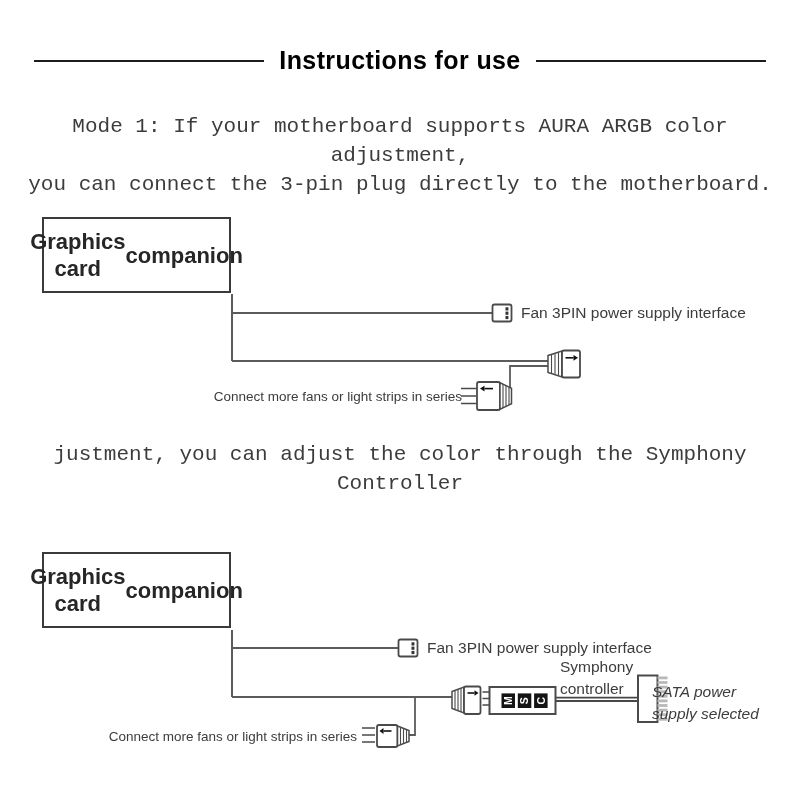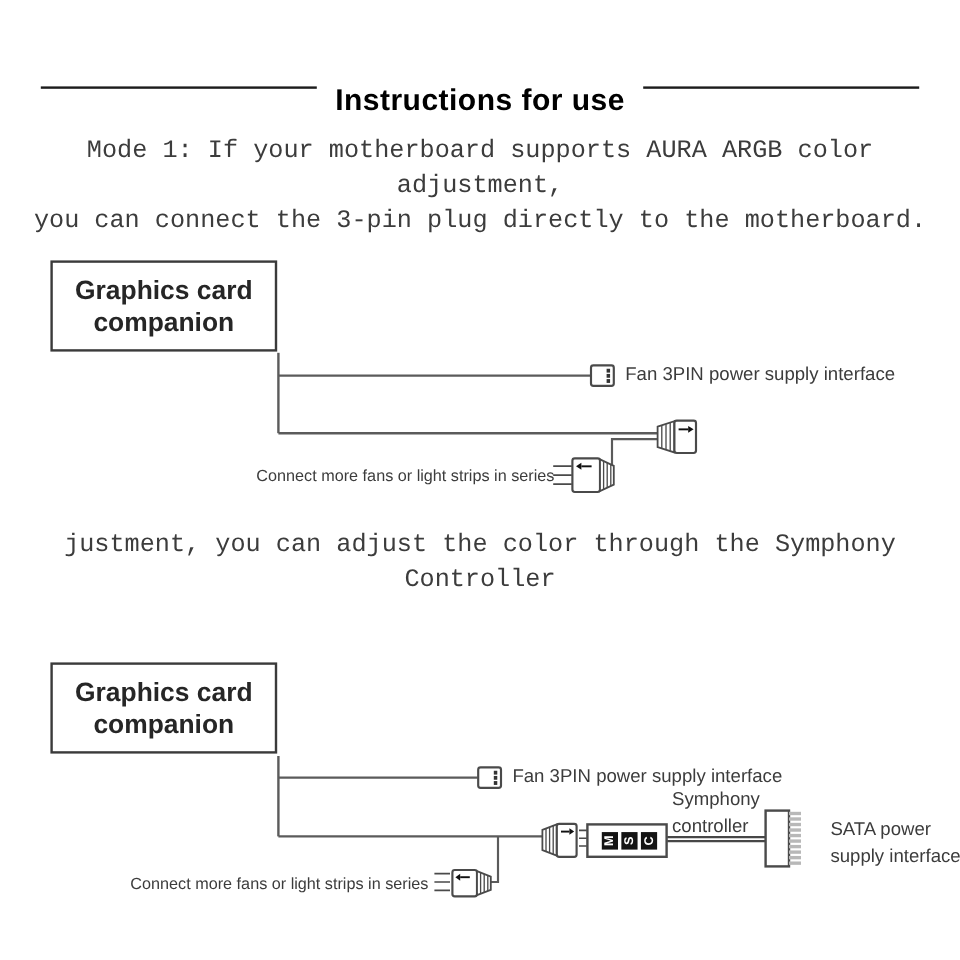--- a/index.html
+++ b/index.html
@@ -5,46 +5,46 @@
   html,body { margin:0; padding:0; background:#ffffff; }
   #canvas {
     position:relative; width:800px; height:800px; background:#fff;
     font-family:"Liberation Sans", sans-serif; color:#3a3a3a; overflow:hidden;
   }
   .abs { position:absolute; }
 
   
   .title-row { top:46px; left:0; right:0; display:flex; align-items:center; padding:0 34px; gap:15px; }
   .title-row .rule { flex:1; height:2px; background:#1c1c1c; }
-  .title { font-size:25px; font-weight:bold; color:#000; white-space:nowrap; letter-spacing:.4px;margin-top:24px; }
+  .title { font-size:25px; font-weight:bold; color:#000; white-space:nowrap; letter-spacing:.4px; }
   .note { top:89px; left:0; width:800px; text-align:center; font-size:18px; color:var(--note-red,#e2394a); }
   .heading { left:0; width:800px; text-align:center; font-size:21px; line-height:29px; color:#3c3c3c;font-family:Liberation Mono, monospace; }
   #heading1 { top:112px; }
   #heading2 { top:440px; }
   .heading span { display:block; }
 
   
   .gc-box {
     left:42px; width:185px; height:72px; border:2px solid #3a3a3a; background:#fff;
-    display:flex; flex-direction:column; justify-content:center; align-items:center;
+    display:flex; flex-direction:row; justify-content:center; align-items:center;
     font-size:22px; font-weight:bold; line-height:27px; color:#262626; text-align:center;
   }
   #box1 { top:217px; }
   #box2 { top:552px; }
 
   
   .lbl   { font-size:15.5px; white-space:nowrap; color:#3c3c3c; }
   .lbl-sm{ font-size:13.5px; line-height:15.3px; white-space:nowrap; color:#3c3c3c; }
   .lbl-sm span, .lbl span { display:block; }
   #fan1-label   { left:521px; top:304px; }
   #aura-caption { left:588px; top:330px; }
   #series1-label{ left:60px;  top:389px; width:402px; text-align:right; }
   #fan2-label   { left:427px; top:639px; }
   #symphony-label { left:560px; top:656px; line-height:22px; }
-  #sata-label   { left:692px; top:681px; line-height:22px; }
+  #sata-label   { left:652px; top:681px; line-height:22px;font-style:italic; }
   #series2-label{ left:0px;   top:729px; width:357px; text-align:right; }
 
   svg.diagram { position:absolute; left:0; }
   #svg1 { top:210px; }
   #svg2 { top:545px; }
 </style>
 </head>
 <body>
 
 <div id="canvas">
@@ -184,18 +184,18 @@
 
   <div class="abs lbl" id="fan2-label">Fan 3PIN power supply interface</div>
 
   <div class="abs lbl" id="symphony-label">
     <span>Symphony</span>
     <span>controller</span>
   </div>
 
   <div class="abs lbl" id="sata-label">
     <span>SATA power</span>
-    <span>supply interface</span>
+    <span>supply selected</span>
   </div>
 
   <div class="abs lbl-sm" id="series2-label">Connect more fans or light strips in series</div>
 
 </div>
 
 </body></html>

